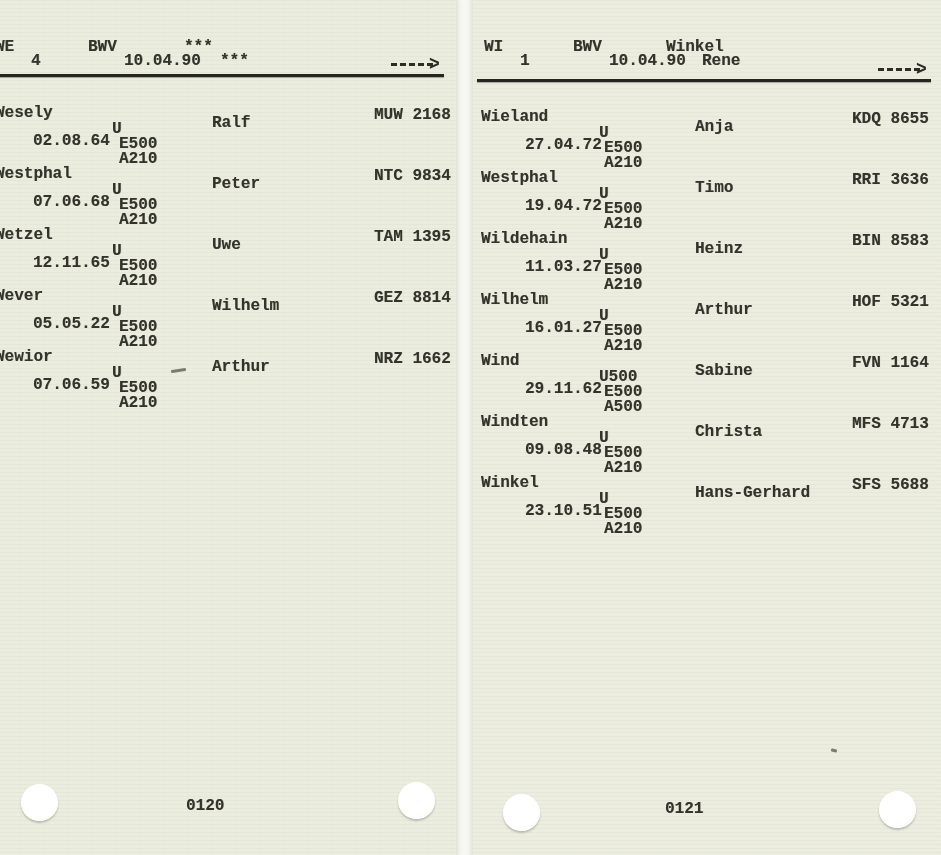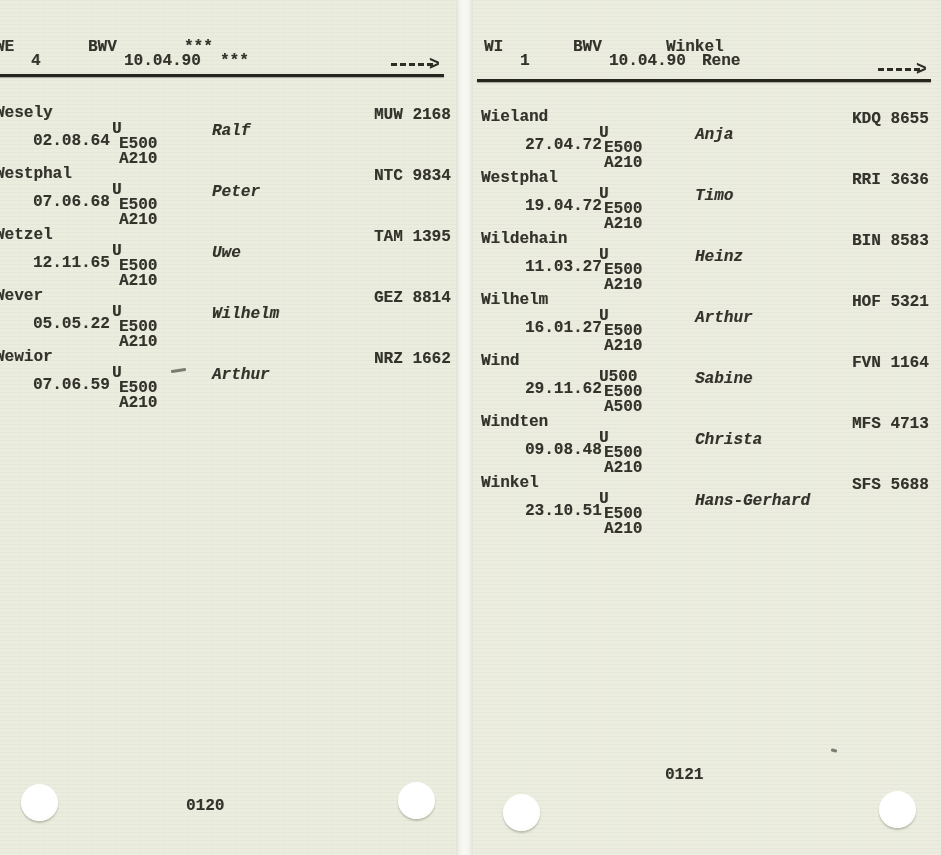--- a/index.html
+++ b/index.html
@@ -48,26 +48,26 @@
   
   .entries{position:absolute;left:0;right:0;}
   .card-left  .entries{top:111px;}
   .card-right .entries{top:115px;}
   .entry{position:relative;height:61px;}
   .surname  {left:var(--col-surname);top:0;}
   .birthdate{left:var(--col-date);top:28px;}
   .code-u   {left:var(--col-u);top:16px;}
   .code-e   {left:var(--col-e);top:31px;}
   .code-a   {left:var(--col-e);top:46px;}
-  .firstname{left:var(--col-first);top:18px;font-style:italic;}
+  .firstname{left:var(--col-first);top:10px;}
   .plate    {left:var(--col-plate);top:2px;}
 
   .page-number{font-size:16px;}
   .card-left  .page-number{top:804px;left:194px;}
-  .card-right .page-number{top:773px;left:192px;}
+  .card-right .page-number{top:807px;left:192px;}
 
   .hole{
     position:absolute;width:37px;height:37px;border-radius:50%;
     background:radial-gradient(circle at 45% 40%, #ffffff 60%, #f7f7f2 100%);
     box-shadow:0 2px 2px rgba(115,115,98,.4), inset 0 -1px 1px rgba(255,255,255,.9);
   }
   .card-left  .hole-a{left:29px;top:790px;}
   .card-left  .hole-b{left:406px;top:788px;}
   .card-right .hole-a{left:30px;top:800px;}
   .card-right .hole-b{left:406px;top:797px;}

